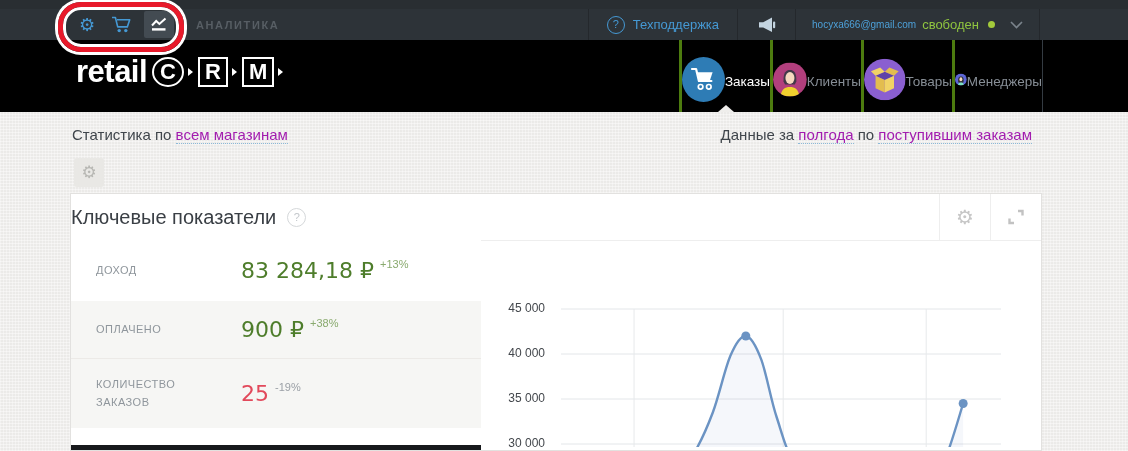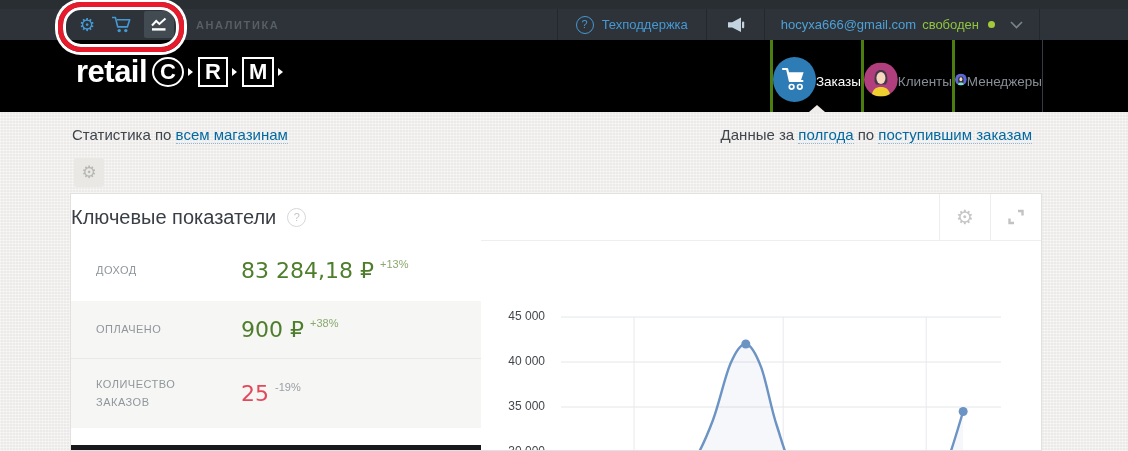--- a/index.html
+++ b/index.html
@@ -21,21 +21,21 @@
   .section-label{margin-left:22px;font-size:11px;font-weight:bold;letter-spacing:1.6px;color:#575e64;}
   .tb-right{margin-left:auto;display:flex;align-items:center;height:31px;}
   .tb-seg{display:flex;align-items:center;height:31px;border-left:1px solid #24282c;}
   .seg-support{padding:0 18px;cursor:pointer;}
   .seg-announce{padding:0 19px;cursor:pointer;}
   .seg-user{padding:0 16px;cursor:pointer;}
   .seg-fill{width:88px;}
   .q-icon{width:16px;height:16px;border:1px solid #4599d4;border-radius:50%;color:#4599d4;
           font-size:11px;line-height:15px;text-align:center;margin-right:8px;}
   .support-label{color:#4599d4;font-size:13px;}
-  .email{color:#4da0d8;font-size:13px;}
+  .email{color:#4da0d8;font-size:10px;}
   .status{color:#8fc43f;font-size:13px;margin-left:6px;}
   .status-dot{width:7px;height:7px;border-radius:50%;background:#a3ca3b;margin-left:9px;}
   .chev{margin-left:15px;display:flex;}
   
   .annotation-ring{position:absolute;left:58px;top:2px;width:116px;height:40px;border:5px solid #e81a2b;
     border-radius:23px;box-shadow:0 0 0 3px #ffffff, inset 0 0 0 3px #ffffff;z-index:9;pointer-events:none;}
 
   
   .header{position:absolute;top:40px;left:0;right:0;height:72px;background:#000000;z-index:2;}
   .logo{position:absolute;left:76px;top:16px;display:flex;align-items:center;color:#fff;cursor:pointer;}
@@ -49,21 +49,21 @@
   .nav-item:last-child{border-right:1px solid #343b42;}
   .nav-circle{width:45px;height:45px;border-radius:50%;overflow:hidden;display:flex;align-items:center;justify-content:center;}
   .nav-label{margin-top:4px;font-size:13.5px;color:#878e96;}
   .nav-item.active .nav-label{color:#ffffff;}
   .active-pointer{position:absolute;bottom:0;left:50%;margin-left:-8px;width:0;height:0;
      border-left:8px solid transparent;border-right:8px solid transparent;border-bottom:7px solid #efeeec;}
 
   
   .filters{position:absolute;top:112px;left:72px;right:96px;height:44px;display:flex;align-items:center;
            justify-content:space-between;font-size:15px;color:#3f454b;z-index:2;}
-  .dlink{color:#0369a1;border-bottom:1px dotted #8cb9d8;cursor:pointer;}
+  .dlink{color:#a21caf;border-bottom:1px dotted #8cb9d8;cursor:pointer;}
   .gear-btn{position:absolute;top:158px;left:74px;width:30px;height:29px;background:#e9e8e5;border-radius:3px;
             display:flex;align-items:center;justify-content:center;cursor:pointer;z-index:2;}
   .gear-btn .gear-glyph{color:#b7b7b3;font-size:17px;}
 
   
   .panel{position:absolute;left:70px;top:193px;width:972px;height:258px;background:#fff;
          border:1px solid #e2e1df;box-sizing:border-box;overflow:hidden;z-index:2;}
   .panel-header{height:46px;border-bottom:1px solid #eeeeee;display:flex;align-items:center;}
   .panel-title{font-size:20px;color:#3a3f45;}
   .help-icon{margin-left:11px;width:17px;height:17px;border:1px solid #d5d8da;border-radius:50%;
@@ -78,21 +78,21 @@
   .kpi-row.r1{height:61px;background:#fff;}
   .kpi-row.r2{height:57px;background:#f6f6f4;}
   .kpi-row.r3{height:70px;background:#f6f6f4;border-top:1px solid #eceae7;}
   .kpi-label{width:118px;font-size:11px;letter-spacing:.5px;color:#8f969c;line-height:1.55;}
   .kpi-value{margin-left:27px;font-size:22px;font-family:"DejaVu Sans","Liberation Sans",sans-serif;white-space:nowrap;}
   .green{color:#4e7d2b;} .red{color:#e2495b;}
   .kpi-delta{font-size:11px;position:relative;top:-7px;margin-left:6px;font-family:"Liberation Sans",sans-serif;}
   .delta-green{color:#89aa6e;} .delta-gray{color:#9ba0a6;}
   .dark-strip{position:absolute;left:0;top:251px;width:410px;height:7px;background:#17191c;}
 
-  .chart-wrap{position:absolute;left:410px;top:49px;width:560px;height:186px;}
+  .chart-wrap{position:absolute;left:410px;top:41px;width:560px;height:186px;}
   #chart-svg{position:absolute;left:80px;top:0;}
   .y-label{position:absolute;left:0;width:64px;text-align:right;font-size:12px;color:#43474c;}
 </style>
 </head>
 <body>
 
 <div class="content-bg"></div>
 
 <div class="topbar">
   <div class="topbar-shade"></div>
@@ -180,20 +180,40 @@
             <rect width="45" height="45" fill="#b23f7d"></rect>
             <path d="M14 25 c-.5-12 3.5-15 8.5-15 c5 0 9 3 8.5 15 l-2 4 h-13 z" fill="#443849"></path>
             <ellipse cx="22.5" cy="20.5" rx="6" ry="8" fill="#f6d8bf"></ellipse>
             <path d="M10 45 c1-9.5 6-12.5 12.5-12.5 c6.5 0 11.5 3 12.5 12.5 z" fill="#f0d02e"></path>
           </g>
         </svg>
       </span>
       <span class="nav-label">Клиенты</span>
     </div>
 
+    <div class="nav-item">
+      <span class="nav-circle">
+        <svg width="45" height="45" viewBox="0 0 45 45">
+          <defs>
+              <clipPath id="cpB">
+                <circle cx="22.5" cy="22.5" r="22.5"></circle>
+              </clipPath>
+            </defs>
+          <g clip-path="url(#cpB)">
+            <rect width="45" height="45" fill="#8a5fd0"></rect>
+            <path d="M12.5 18.5 L22.5 14 L32.5 18.5 L22.5 23 Z" fill="#5f43a8"></path>
+            <path d="M12.5 18.5 L22.5 23 V36.5 L12.5 32 Z" fill="#e3bd4e"></path>
+            <path d="M32.5 18.5 L22.5 23 V36.5 L32.5 32 Z" fill="#f1d366"></path>
+            <path d="M12.5 18.5 L7.5 13.5 L17.5 9.5 L22.5 14 Z" fill="#f1d366"></path>
+            <path d="M32.5 18.5 L37.5 13.5 L27.5 9.5 L22.5 14 Z" fill="#e3bd4e"></path>
+          </g>
+        </svg>
+      </span>
+      <span class="nav-label">Товары</span>
+    </div>
 
     <div class="nav-item">
       <span class="nav-circle">
         <svg width="45" height="45" viewBox="0 0 45 45">
           <defs>
               <clipPath id="cpC">
                 <circle cx="22.5" cy="22.5" r="22.5"></circle>
               </clipPath>
             </defs>
           <g clip-path="url(#cpC)">

